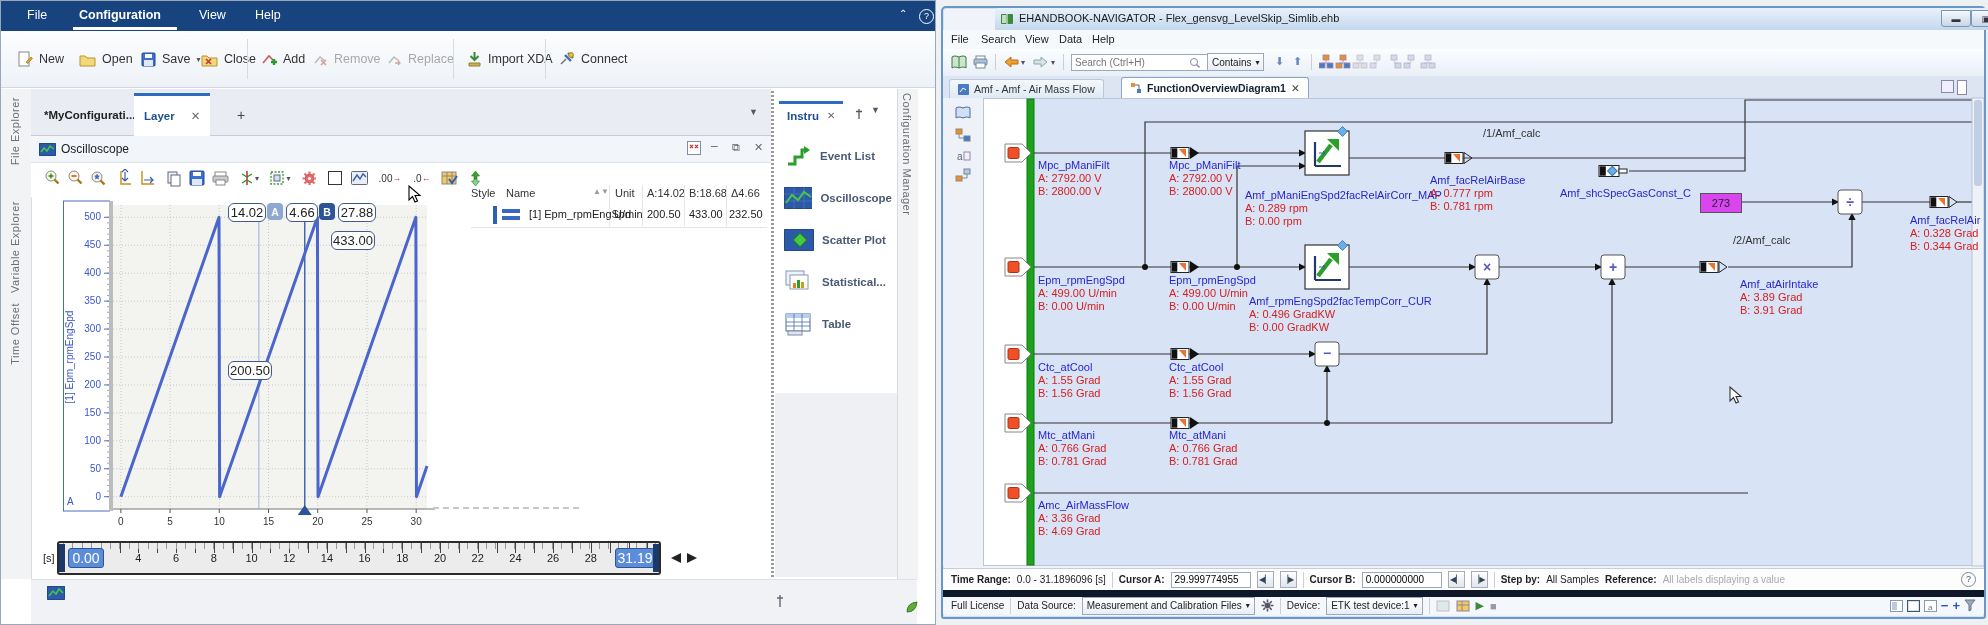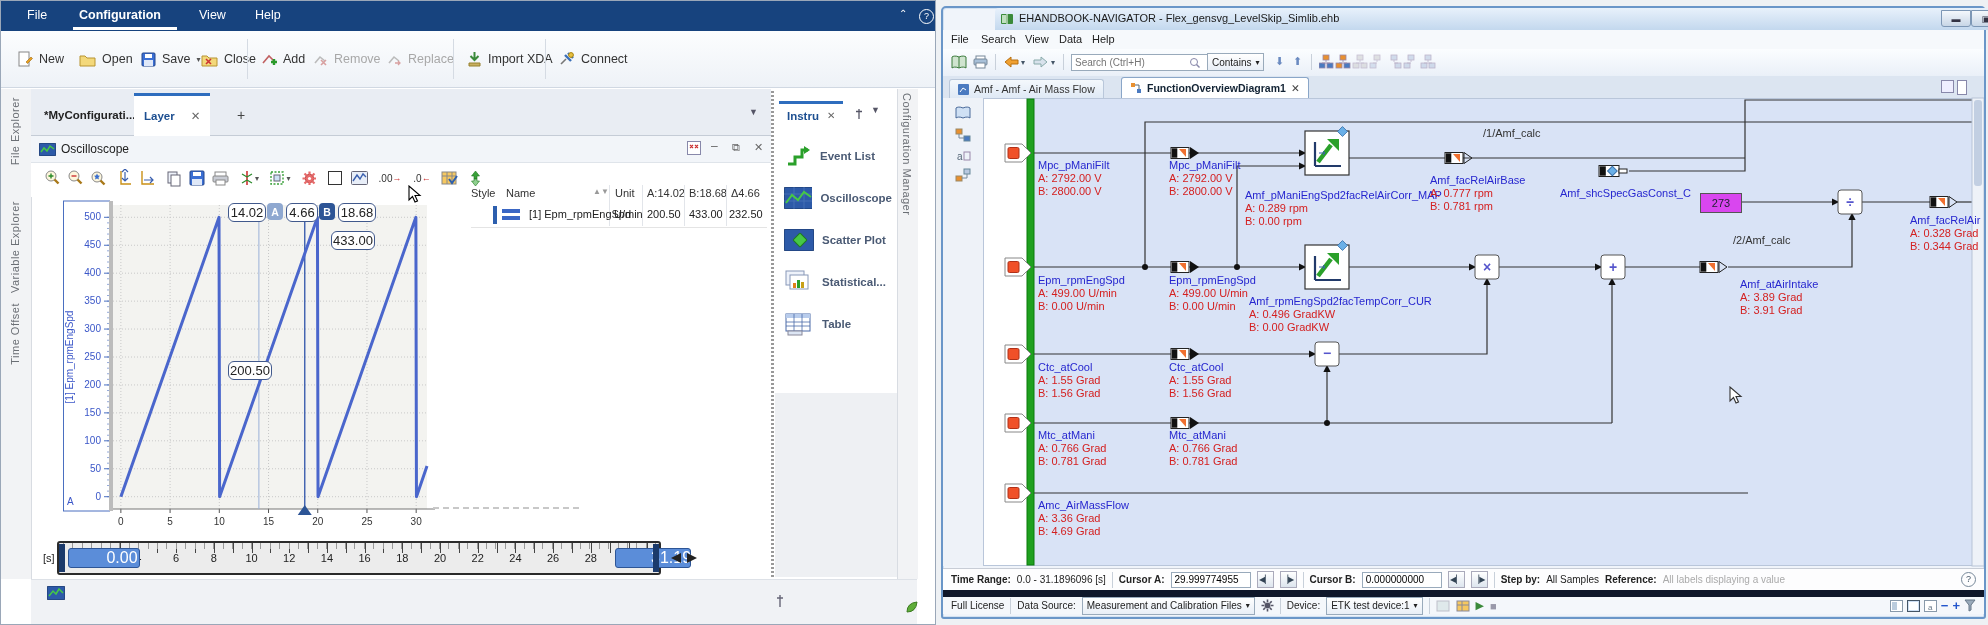--- a/index.html
+++ b/index.html
@@ -29,21 +29,21 @@
   .flagtab{position:absolute;height:17px;border-radius:4px;font-size:10.5px;color:#fff;font-weight:bold;display:flex;align-items:center;justify-content:center;}
   .thead{position:absolute;top:186px;font-size:11px;color:#333;}
   .tcell{position:absolute;top:207px;font-size:11px;color:#222;}
   .colsep{position:absolute;top:184px;width:1px;height:41px;background:#e2e5ea;}
   #ruler{left:56px;top:540px;width:604px;height:34px;background:#ececec;border:2px solid #2b2b2b;border-radius:3px;box-sizing:border-box;
     background-image:
       repeating-linear-gradient(90deg,#999 0 1px,transparent 1px 9.4px),
       repeating-linear-gradient(90deg,#444 0 1px,transparent 1px 18.85px);
     background-size:100% 6px,100% 10px;background-repeat:no-repeat,no-repeat;background-position:4px 0,4px 0;}
   .rtick{position:absolute;top:9px;transform:translateX(-50%);font-size:11px;color:#222;}
-  .rbox{position:absolute;top:5px;height:18px;background:#5b8dd9;border:1px solid #2d5596;border-radius:3px;color:#fff;font-size:16px;display:flex;align-items:center;justify-content:center;padding-left:36px;}
+  .rbox{position:absolute;top:5px;height:18px;background:#5b8dd9;border:1px solid #2d5596;border-radius:3px;color:#fff;font-size:14px;display:flex;align-items:center;justify-content:center;}
   .instru-item{position:absolute;left:9px;width:108px;height:34px;display:flex;align-items:center;gap:8px;}
   .instru-label{font-size:11.5px;font-weight:bold;color:#4a5a74;}
   
   #rwin{left:941px;top:6px;width:1045px;height:613px;background:#f0f4fa;border:2px solid #6a96c8;border-radius:5px 5px 3px 3px;box-sizing:border-box;box-shadow:inset 0 0 0 1px #d3e2f2;}
   #rtitle{left:16px;top:0;width:1041px;height:22px;background:linear-gradient(#e8f1fb,#c3d8ee);border-radius:4px 4px 0 0;margin-left:36px;}
   #rmenus{left:0;top:22px;width:1041px;height:19px;background:#f6f9fc;border-bottom:1px solid #dde5ee;}
   .rmenu-item{position:absolute;top:3px;font-size:11px;color:#222;}
   #rtools{left:0;top:41px;width:1041px;height:27px;background:linear-gradient(#fbfdff,#eaf0f8);border-bottom:1px solid #ccd6e2;}
   #rtabs{left:0;top:68px;width:1041px;height:22px;background:#dce5f1;}
   .rtab{position:absolute;display:flex;align-items:center;gap:5px;font-size:10.5px;padding:0 8px;box-sizing:border-box;}
@@ -442,21 +442,21 @@
         <line x1="195.8771159874608" y1="8" x2="195.8771159874608" y2="312" stroke="#9ab0d8" stroke-width="1"></line>
         <line x1="241.74670846394983" y1="8" x2="241.74670846394983" y2="312" stroke="#3c5fae" stroke-width="1.4"></line>
         <polygon points="234.74670846394983,318 248.74670846394983,318 241.74670846394983,308" fill="#2d5596"></polygon>
         <polyline points="57.874608150470216,299.70588235294116 156.01191222570532,20.29411764705884 156.60250783699058,299.70588235294116 254.44451410658306,20.29411764705884 255.03510971786835,299.70588235294116 352.8771159874608,20.29411764705884 353.46771159874606,299.70588235294116 364,268.97058823529414" fill="none" stroke="#4a66cc" stroke-width="3" stroke-linejoin="round"></polyline>
       </svg>
 
   <div class="flagbox" style="left:227px;top:202px;width:36px">14.02</div>
   <div class="flagtab" style="left:266px;top:202px;width:16px;background:#8fa8d0">A</div>
   <div class="flagbox" style="left:285px;top:202px;width:30px">4.66</div>
   <div class="flagtab" style="left:318px;top:202px;width:16px;background:#2d5596">B</div>
-  <div class="flagbox" style="left:337px;top:202px;width:36px">18.68</div>
+  <div class="flagbox" style="left:337px;top:202px;width:36px">27.88</div>
   <div class="flagbox" style="left:330px;top:230px;width:42px">433.00</div>
   <div class="flagbox" style="left:227px;top:360px;width:42px">200.50</div>
 
   <div class="abs" style="left:432px;top:506px;width:146px;border-top:2px dashed #c8c8c8"></div>
 
   <div class="abs" style="left:42px;top:551px;font-size:11px;color:#222">[s]</div>
   <div id="ruler" class="abs">
     <div id="ruler-ticks">
           <div class="rtick" style="left: 41.7px;">2</div>
           <div class="rtick" style="left: 79.4px;">4</div>

